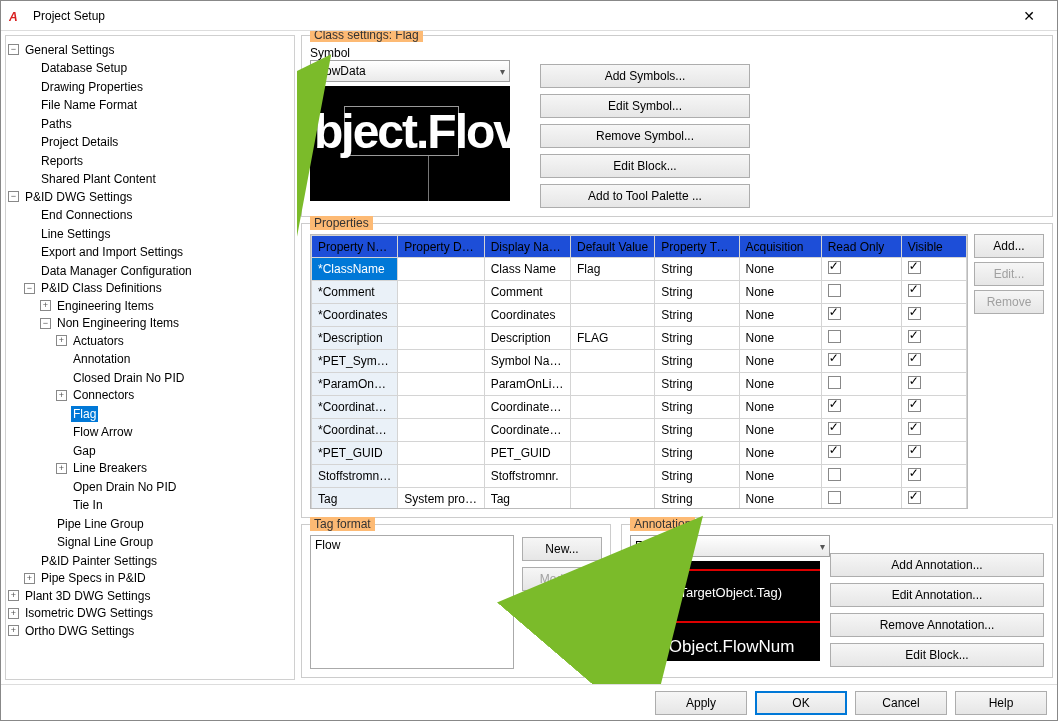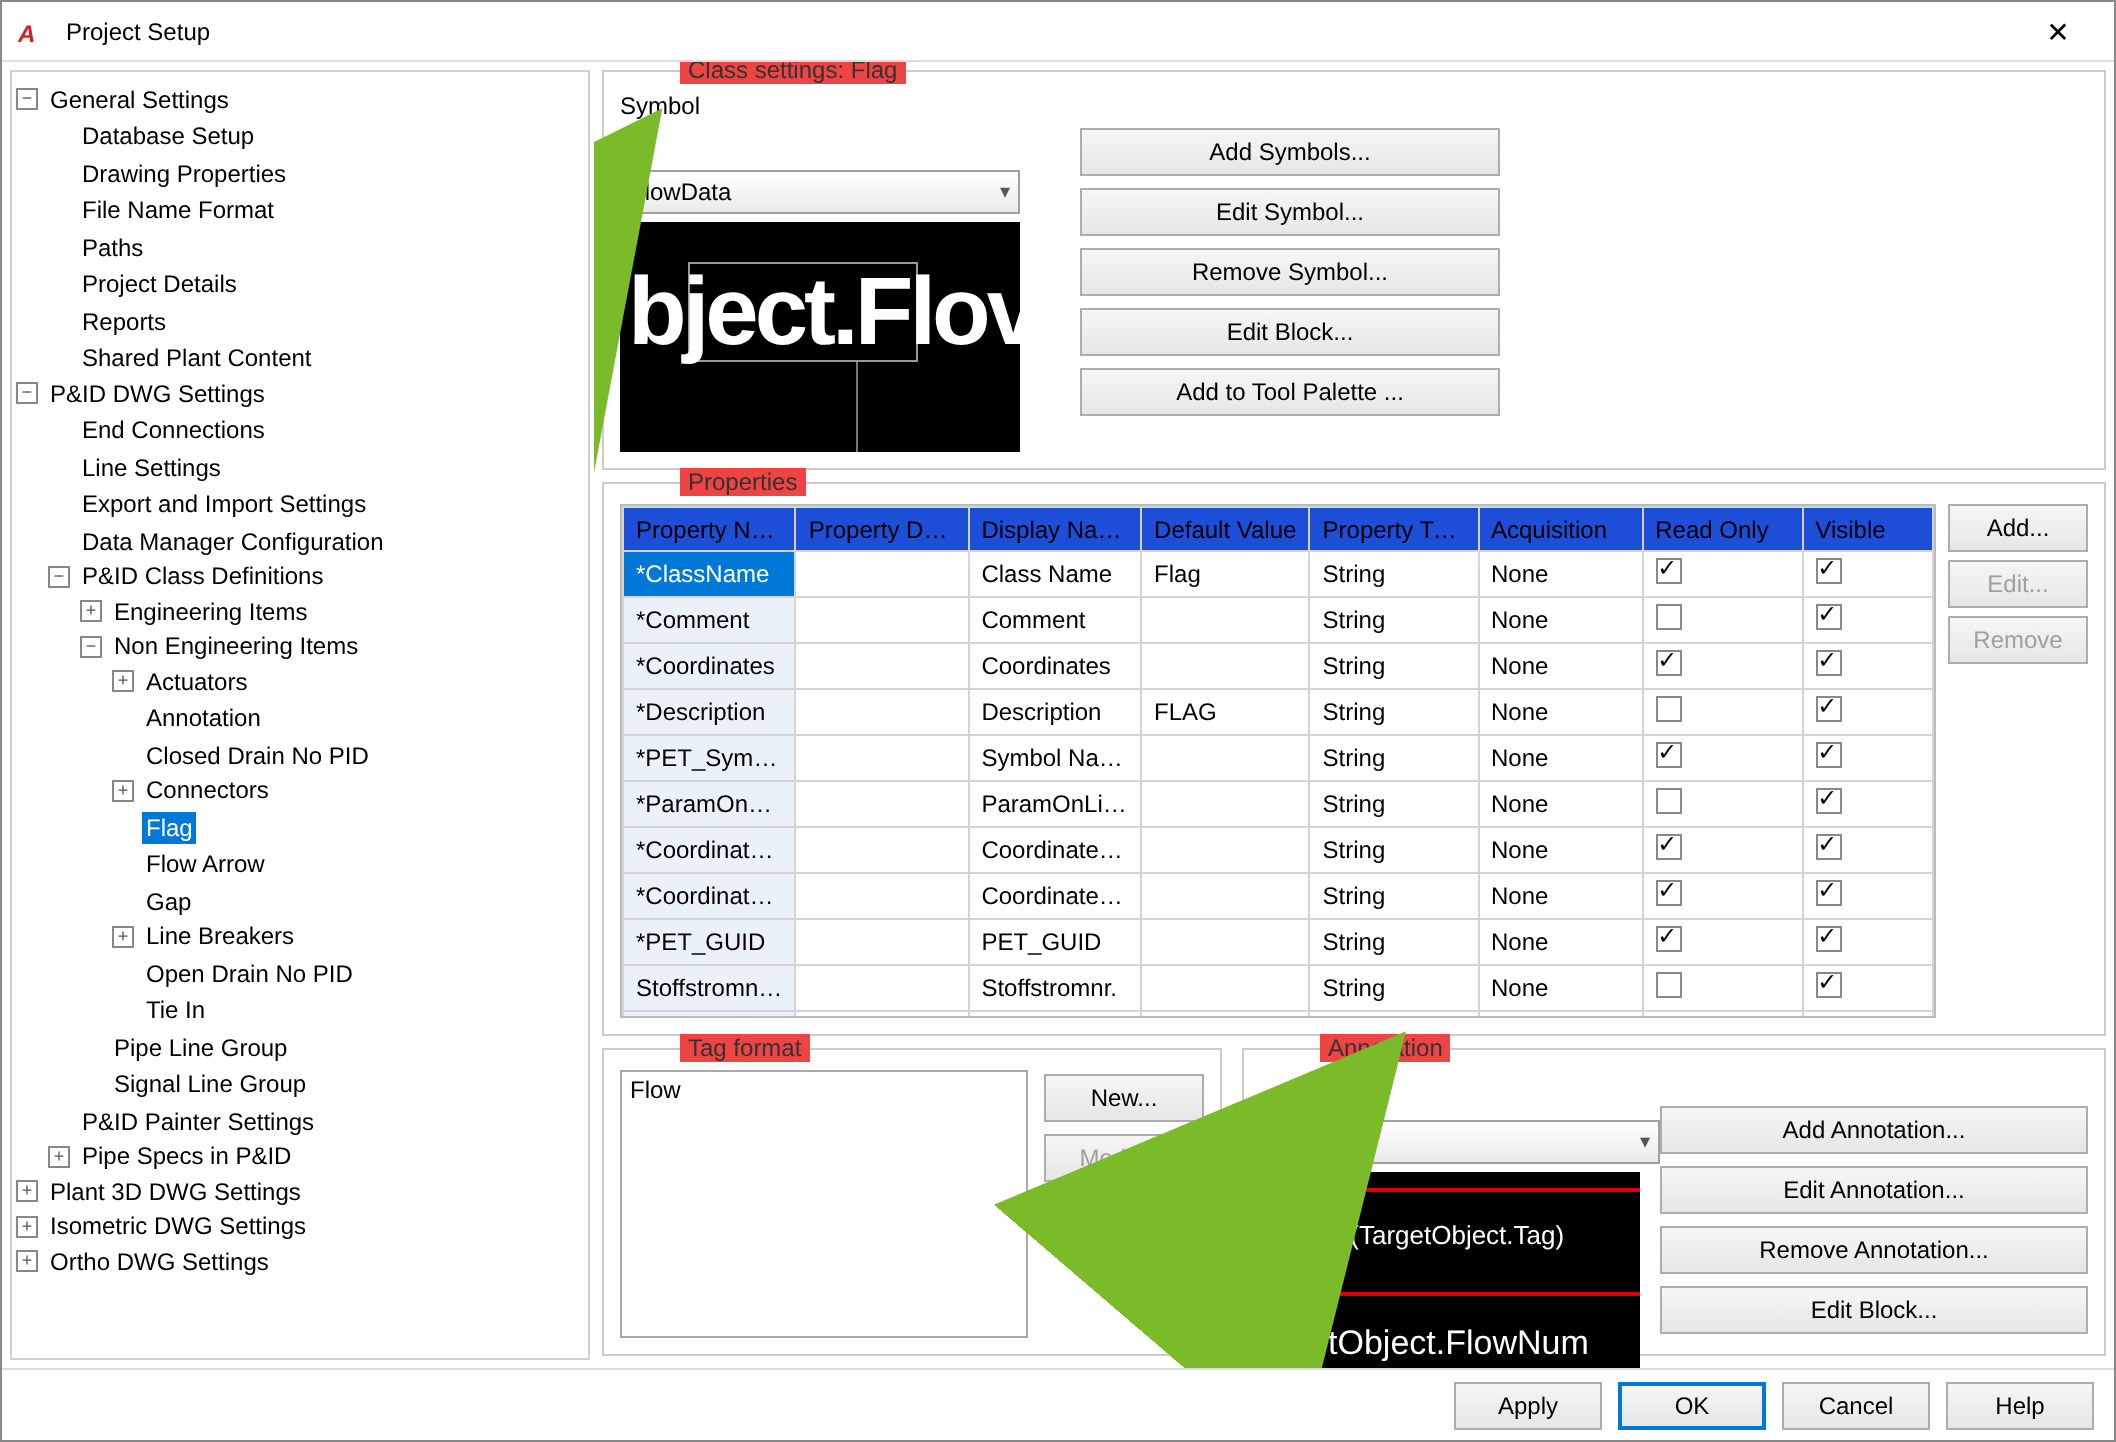--- a/index.html
+++ b/index.html
@@ -14,24 +14,24 @@
 .tree ul { list-style: none; padding-left: 16px; }
 .tree > ul { padding-left: 0; }
 .tree li { white-space: nowrap; line-height: 16px; padding: 0; }
 .tree .node { display: inline-flex; align-items: center; cursor: pointer; }
 .tree .toggle { display: inline-block; width: 11px; height: 11px; border: 1px solid #888; text-align: center; line-height: 9px; font-size: 9px; margin-right: 4px; color: #555; background:#fff; }
 .tree .toggle.empty { border: none; }
 .tree .label { padding: 0 2px; }
 .tree .label.selected { background: #0078d7; color: #fff; }
 .right-panel { flex: 1; display: flex; flex-direction: column; padding: 4px 4px 0 4px; position: relative; overflow: hidden; }
 .group { border: 1px solid #ccc; position: relative; padding: 10px 8px 8px 8px; margin-bottom: 6px; }
-.group > .legend { position: absolute; top: -8px; left: 8px; background: #ef4444; padding: 0 4px; color: #333; margin-left: 30px; }
+.group > .legend { position: absolute; top: -8px; left: 8px; background: #fdba74; padding: 0 4px; color: #333; }
 .symbol-row { display: flex; gap: 30px; }
 .symbol-left { width: 200px; }
-.combo { width: 200px; height: 22px; border: 1px solid #a0a0a0; background: linear-gradient(#fff,#eaeaea); display: flex; align-items: center; padding: 0 4px; justify-content: space-between; cursor: pointer; margin-top: 25px; }
+.combo { width: 200px; height: 22px; border: 1px solid #a0a0a0; background: linear-gradient(#fff,#eaeaea); display: flex; align-items: center; padding: 0 4px; justify-content: space-between; cursor: pointer; }
 .combo .chev { font-size: 10px; color: #555; }
 .preview { width: 200px; height: 115px; background: #000; margin-top: 4px; position: relative; color: #fff; overflow: hidden; }
 .preview-cross1 { position: absolute; left: 34px; top: 20px; width: 115px; height: 50px; border: 1px solid #999; }
 .preview-text { position:absolute; left:4px; top:18px; font-size:48px; font-weight:bold; font-family: Arial; letter-spacing:-2px;}
 .preview-vline { position:absolute; left:118px; top:70px; width:1px; height:45px; background:#777;}
 .symbol-buttons { display: flex; flex-direction: column; gap: 6px; width: 210px; margin-top: 18px;}
 .btn { height: 24px; border: 1px solid #adadad; background: linear-gradient(#f6f6f6,#e6e6e6); cursor: pointer; text-align: center; line-height: 22px; padding: 0 10px; }
 .btn.default { border: 2px solid #0078d7; line-height: 20px; }
 .btn:disabled, .btn.disabled { color: #a0a0a0; cursor: default; }
 .props-group { flex: 1; min-height: 0; display: flex; flex-direction: column; }
@@ -55,21 +55,21 @@
 .annot-group { flex: 1; }
 .annot-body { display:flex; gap:10px; height:100%;}
 .annot-left { width:190px; }
 .annot-preview { width:190px; height:100px; background:#000; margin-top:4px; position:relative; color:#fff; overflow:hidden; font-family: Arial; }
 .annot-red { position:absolute; top:8px; left:0; right:0; height:54px; }
 .annot-red-border { position:absolute; inset:0; border-top:2px solid #d00; border-bottom:2px solid #d00; }
 .annot-tag { position:absolute; top:24px; width:100%; text-align:center; font-size:13px; }
 .annot-flow { position:absolute; bottom:4px; width:100%; font-size:17px; }
 .annot-btns { display:flex; flex-direction:column; gap:6px; flex:1; margin-top:18px;}
 .footer { height: 36px; border-top: 1px solid #ddd; display:flex; justify-content:flex-end; align-items:center; gap:8px; padding: 0 10px; }
-.footer .btn { width: 74px; }
+.footer .btn { width: 92px; }
 .arrow { position:absolute; pointer-events:none; }
 .arrow svg { overflow:visible; }
 .logo-a { font-weight:bold; font-style:italic; }
 </style>
 </head>
 <body>
 
 <div class="window">
   <div class="titlebar">
     <span class="logo">

